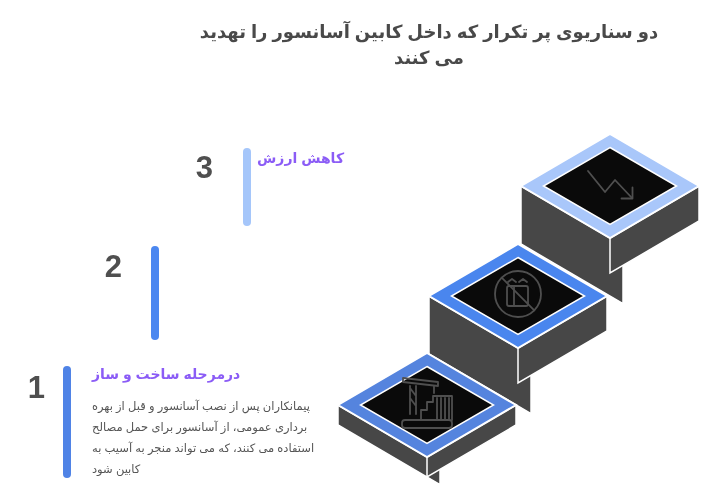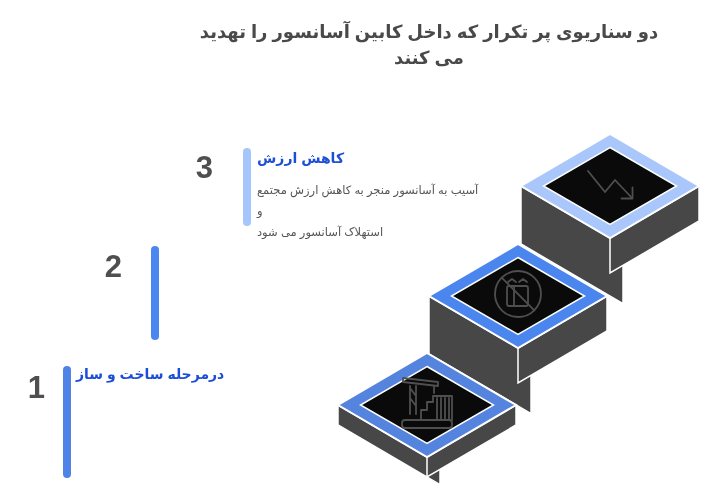--- a/index.html
+++ b/index.html
@@ -20,23 +20,23 @@
   .s3 .num{left:168px;top:152px;}
   .s2 .num{left:77px;top:251px;}
   .s1 .num{left:0px;top:372px;}
   .bar{position:absolute;width:8px;border-radius:4px;z-index:2;}
   .s3 .bar{left:243px;top:148px;height:78px;background:var(--bar-step3);}
   .s2 .bar{left:151px;top:246px;height:94px;background:var(--bar-step2);}
   .s1 .bar{left:63px;top:366px;height:112px;background:var(--bar-step1);}
   .content{position:absolute;direction:rtl;text-align:left;z-index:2;}
   .s3 .content{left:257px;top:150px;width:222px;}
   .s2 .content{left:165px;top:248px;width:192px;}
-  .s1 .content{left:76px;top:366px;width:230px;}
+  .s1 .content{left:92px;top:366px;width:230px;}
   .step-title{
-    font-size:14px;font-weight:bold;color:#1d4ed8;margin:0 0 13px 0;line-height:17px;
+    font-size:14px;font-weight:bold;color:#8b5cf6;margin:0 0 13px 0;line-height:17px;
   }
   .step-desc{
     font-size:11.5px;line-height:21px;color:#555555;margin:0;white-space:pre-line;
   }
   .stairs{position:absolute;left:0;top:0;z-index:1;}
   .slab{fill:var(--dark-face);stroke:#ffffff;stroke-width:1.5;}
   .frame3{fill:var(--accent-step3);stroke:#ffffff;stroke-width:2;}
   .frame2{fill:var(--accent-step2);stroke:#ffffff;stroke-width:2;}
   .frame1{fill:var(--accent-step1);stroke:#ffffff;stroke-width:2;}
   .well{fill:var(--diamond-interior);stroke:#ffffff;stroke-width:1.5;}
@@ -47,37 +47,39 @@
 
 <div class="canvas">
 
   <h1 class="main-title">دو سناریوی پر تکرار که داخل کابین آسانسور را تهدید می کنند</h1>
 
   <section class="step s1">
     <div class="num">1</div>
     <div class="bar"></div>
     <div class="content">
       <h2 class="step-title">درمرحله ساخت و ساز</h2>
+      <p class="step-desc">پیمانکاران پس از نصب آسانسور و قبل از بهره
+برداری عمومی، از آسانسور برای حمل مصالح
+استفاده می کنند، که می تواند منجر به آسیب به
+کابین شود</p>
     </div>
   </section>
 
   <section class="step s2">
     <div class="num">2</div>
     <div class="bar"></div>
     <div class="content">
     </div>
   </section>
 
   <section class="step s3">
     <div class="num">3</div>
     <div class="bar"></div>
     <div class="content">
       <h2 class="step-title">کاهش ارزش</h2>
-      <p class="step-desc">آسیب به آسانسور منجر به کاهش ارزش مجتمع و
-استهلاک آسانسور می شود</p>
     </div>
   </section>
 
   <svg class="stairs" width="708" height="500" viewBox="0 0 708 500">
 
     <g>
       <polygon class="slab" points="521,186 623,245.6 623,303.6 521,244"></polygon>
       <polygon class="slab" points="610,238 699,186 699,221 610,273"></polygon>
       <polygon class="frame3" points="610,134 699,186 610,238 521,186"></polygon>
       <polygon class="well" points="610,147.5 676.5,186 610,224.5 543.5,186"></polygon>

